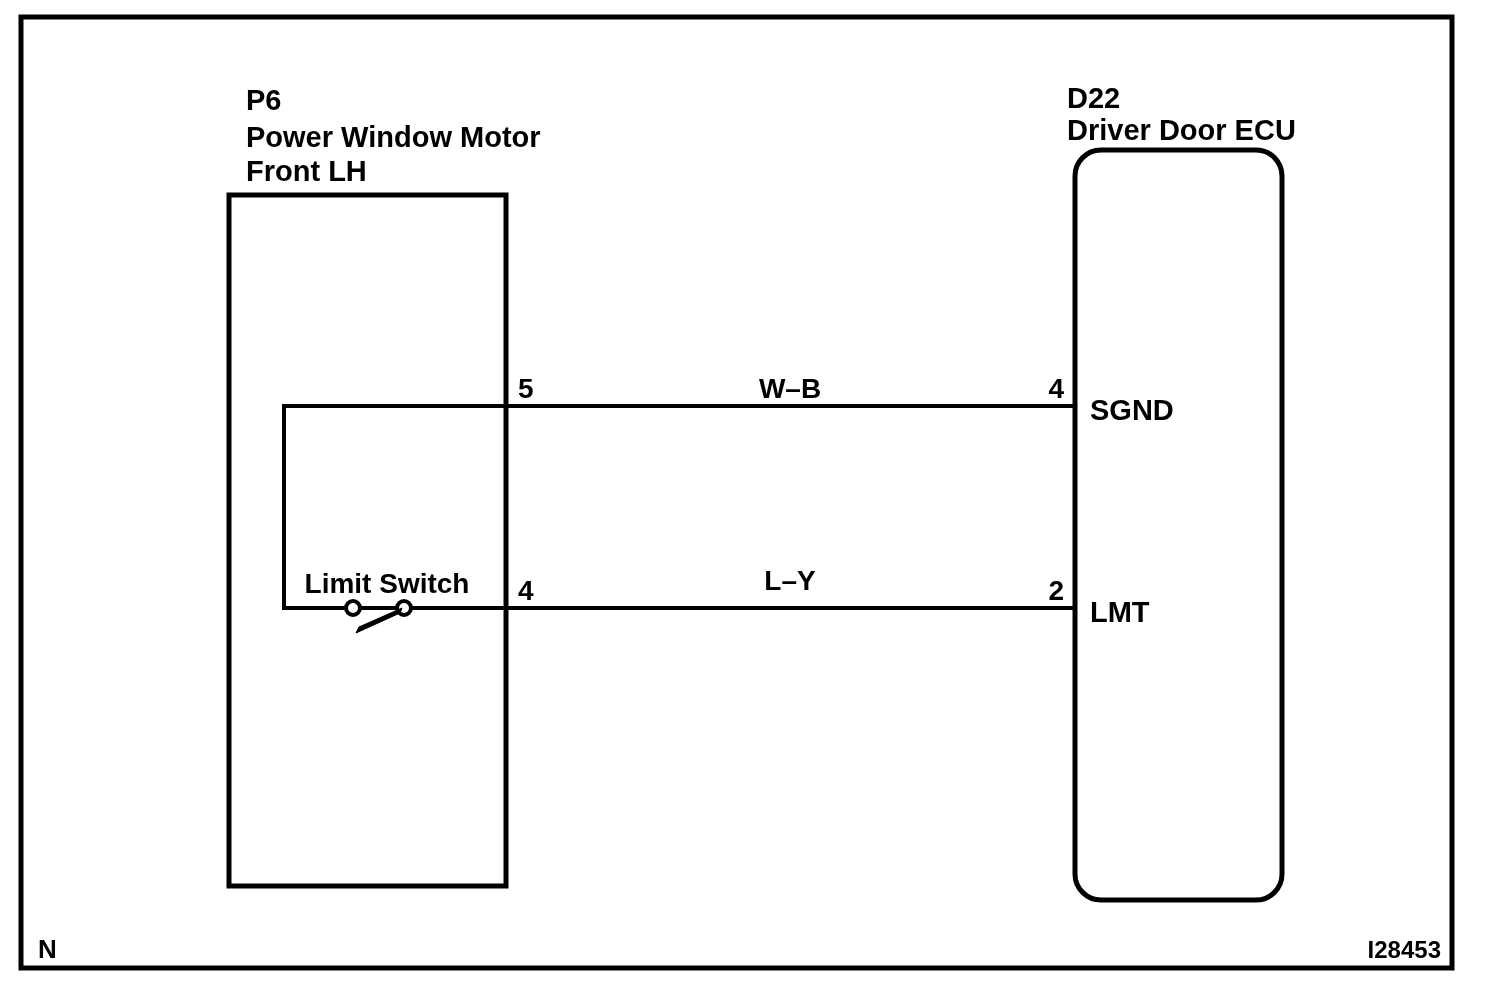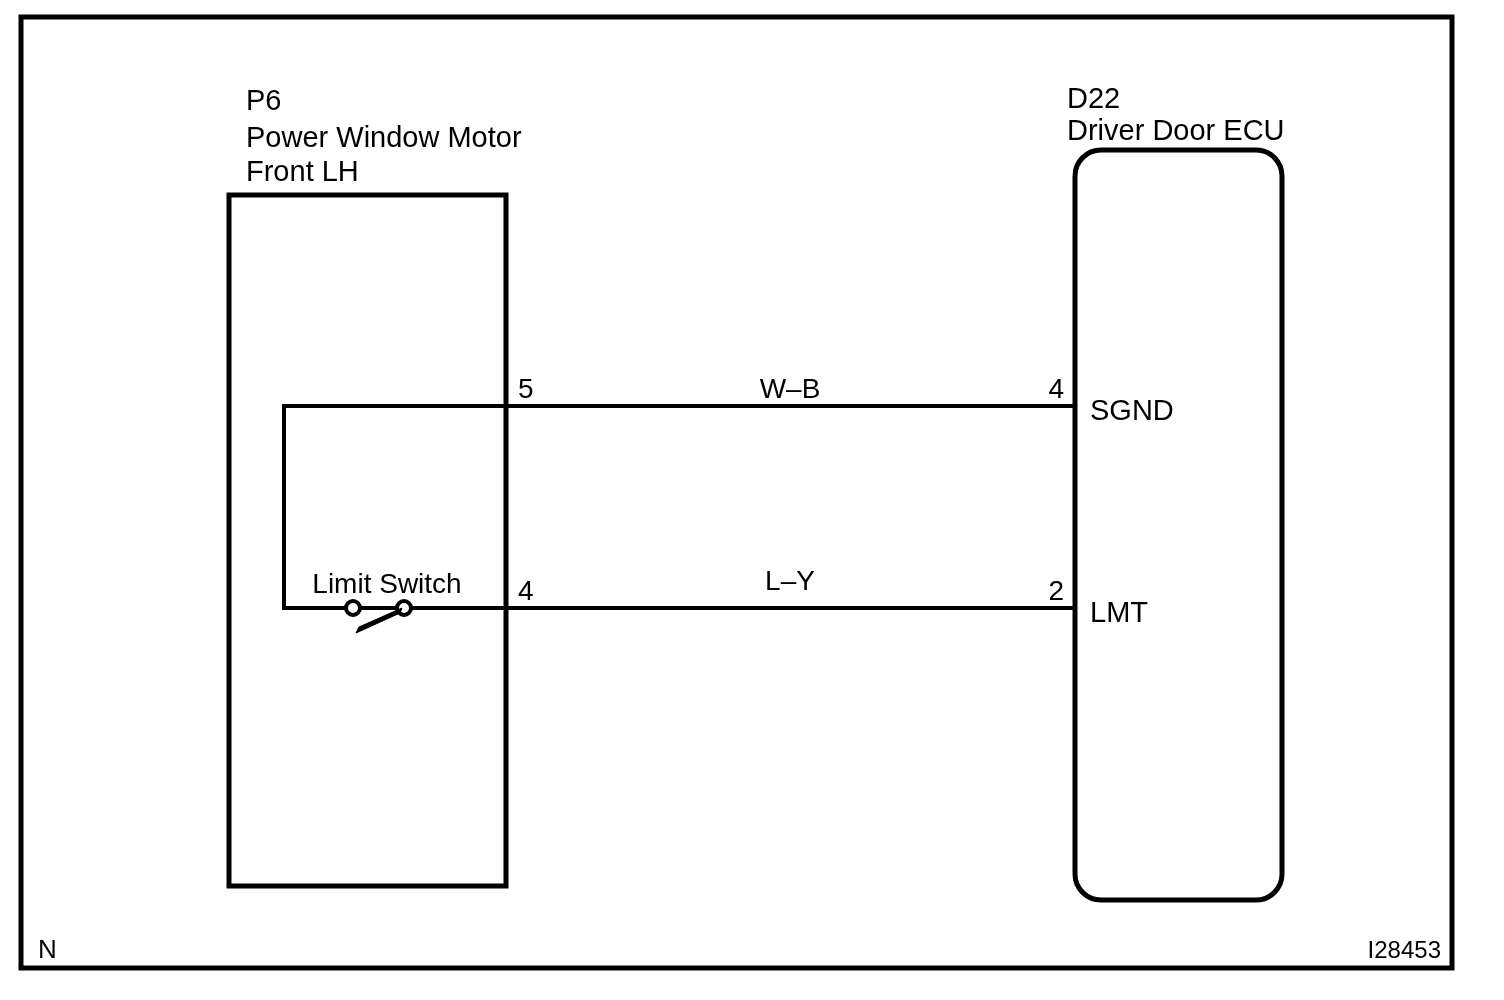--- a/index.html
+++ b/index.html
@@ -11,20 +11,21 @@
   body {
     font-family: "Liberation Sans", sans-serif;
     color: #000000;
   }
   #canvas {
     position: relative;
     width: 1504px;
     height: 1000px;
     background: #ffffff;
     overflow: hidden;
+    font-weight: bold;
   }
   svg.diagram {
     position: absolute;
     left: 0;
     top: 0;
     width: 1504px;
     height: 1000px;
   }
   .txt {
     font-family: "Liberation Sans", sans-serif;

